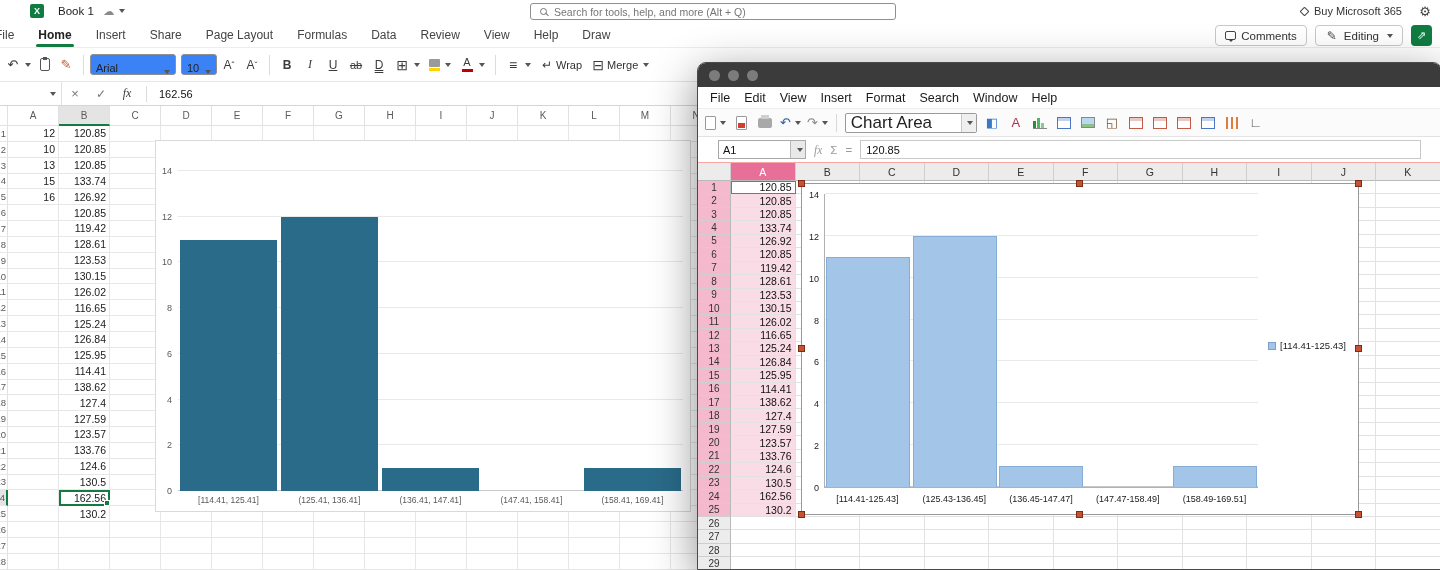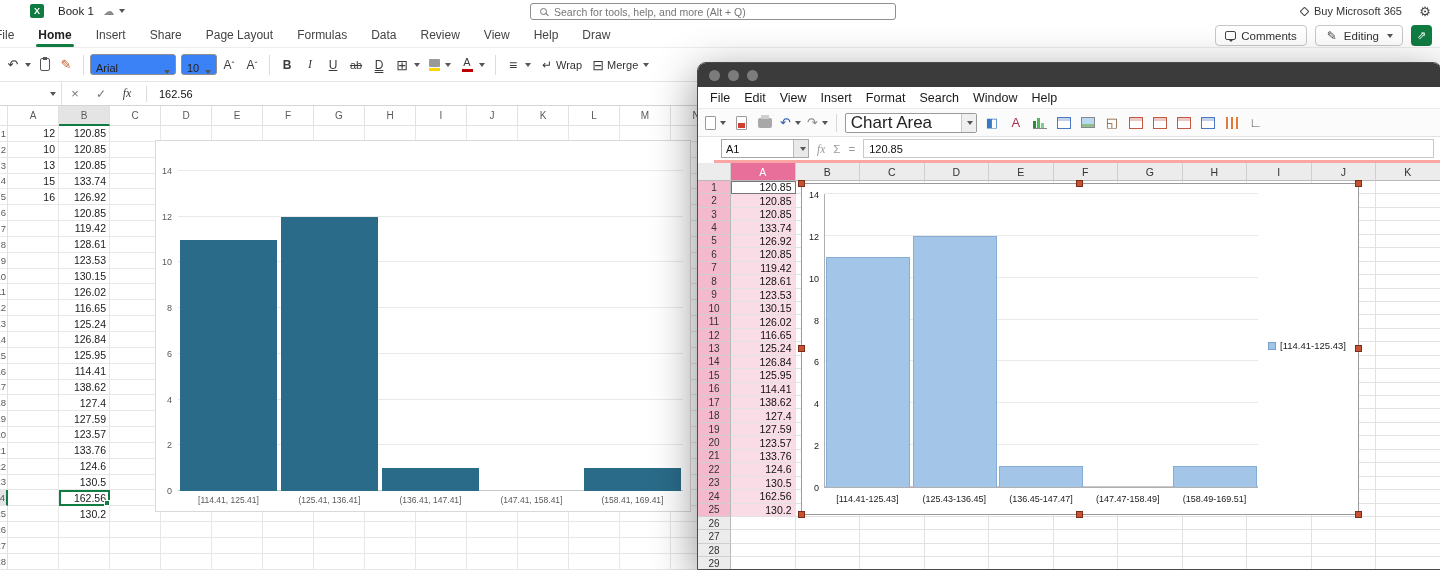--- a/index.html
+++ b/index.html
@@ -149,21 +149,21 @@
   .ic-grid{width:14px;height:12px;border:1px solid #888;background-color:#fff;}
   .ic-photo{width:14px;height:11px;border:1px solid #888;background:linear-gradient(180deg,#bcd8f0 0 6px,#8fc08b 6px);}
   .ic-vbars{width:12px;height:12px;background:repeating-linear-gradient(90deg,#e07b39 0 2px,transparent 2px 5px);}
   .lo-sep{width:1px;height:18px;background:#d8d8d8;margin:0 2px;}
   .lo-combo{height:20px;width:132px;border:1px solid #9a9a9a;border-radius:2px;background:#fff;
     display:flex;align-items:center;flex:0 0 auto;}
   .lo-combo-text{flex:1;font-size:17px;padding-left:5px;color:#222;}
   .lo-combo-btn{width:15px;height:100%;display:flex;align-items:center;justify-content:center;
     border-left:1px solid #c8c8c8;background:#efefef;}
   .lo-formulabar{position:absolute;top:74px;height:26px;left:0;right:0;background:#fff;
-    border-bottom:3px solid #fca5a5;display:flex;align-items:center;padding:0 7px;gap:4px;margin-left:16px;}
+    border-bottom:1px solid #fca5a5;display:flex;align-items:center;padding:0 20px;gap:4px;}
   .lo-namebox{width:88px;height:19px;border:1px solid #a8a8a8;display:flex;align-items:center;flex:0 0 auto;}
   .lo-namebox .txt{flex:1;font-size:11px;padding-left:4px;color:#111;}
   .lo-namebox .btn{width:15px;height:100%;background:#e9e9e9;border-left:1px solid #bbb;
     display:flex;align-items:center;justify-content:center;}
   .lo-fxicons{display:flex;gap:8px;color:#9a9a9a;font-size:11.5px;align-items:center;padding:0 4px;}
   .lo-input{flex:1;height:19px;border:1px solid #c9c9c9;font-size:11px;display:flex;align-items:center;
     padding-left:5px;color:#111;}
 
   #lo-grid{position:absolute;left:0;top:100px;width:745px;height:408px;display:grid;
     grid-template-columns:33px repeat(11,64.5px);grid-template-rows:18px repeat(29,13.45px);

